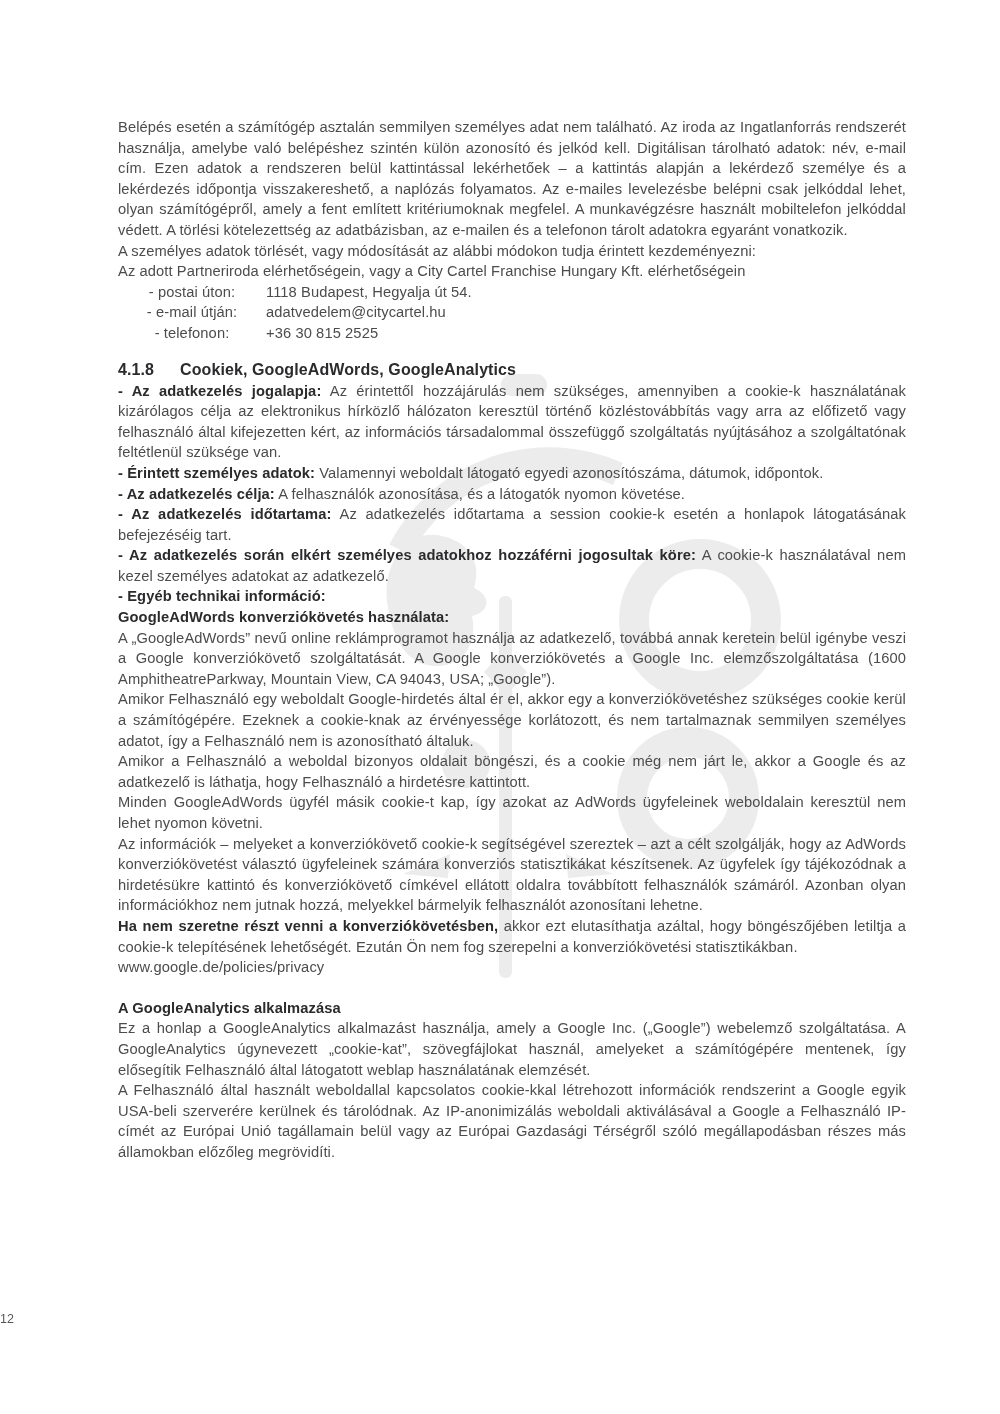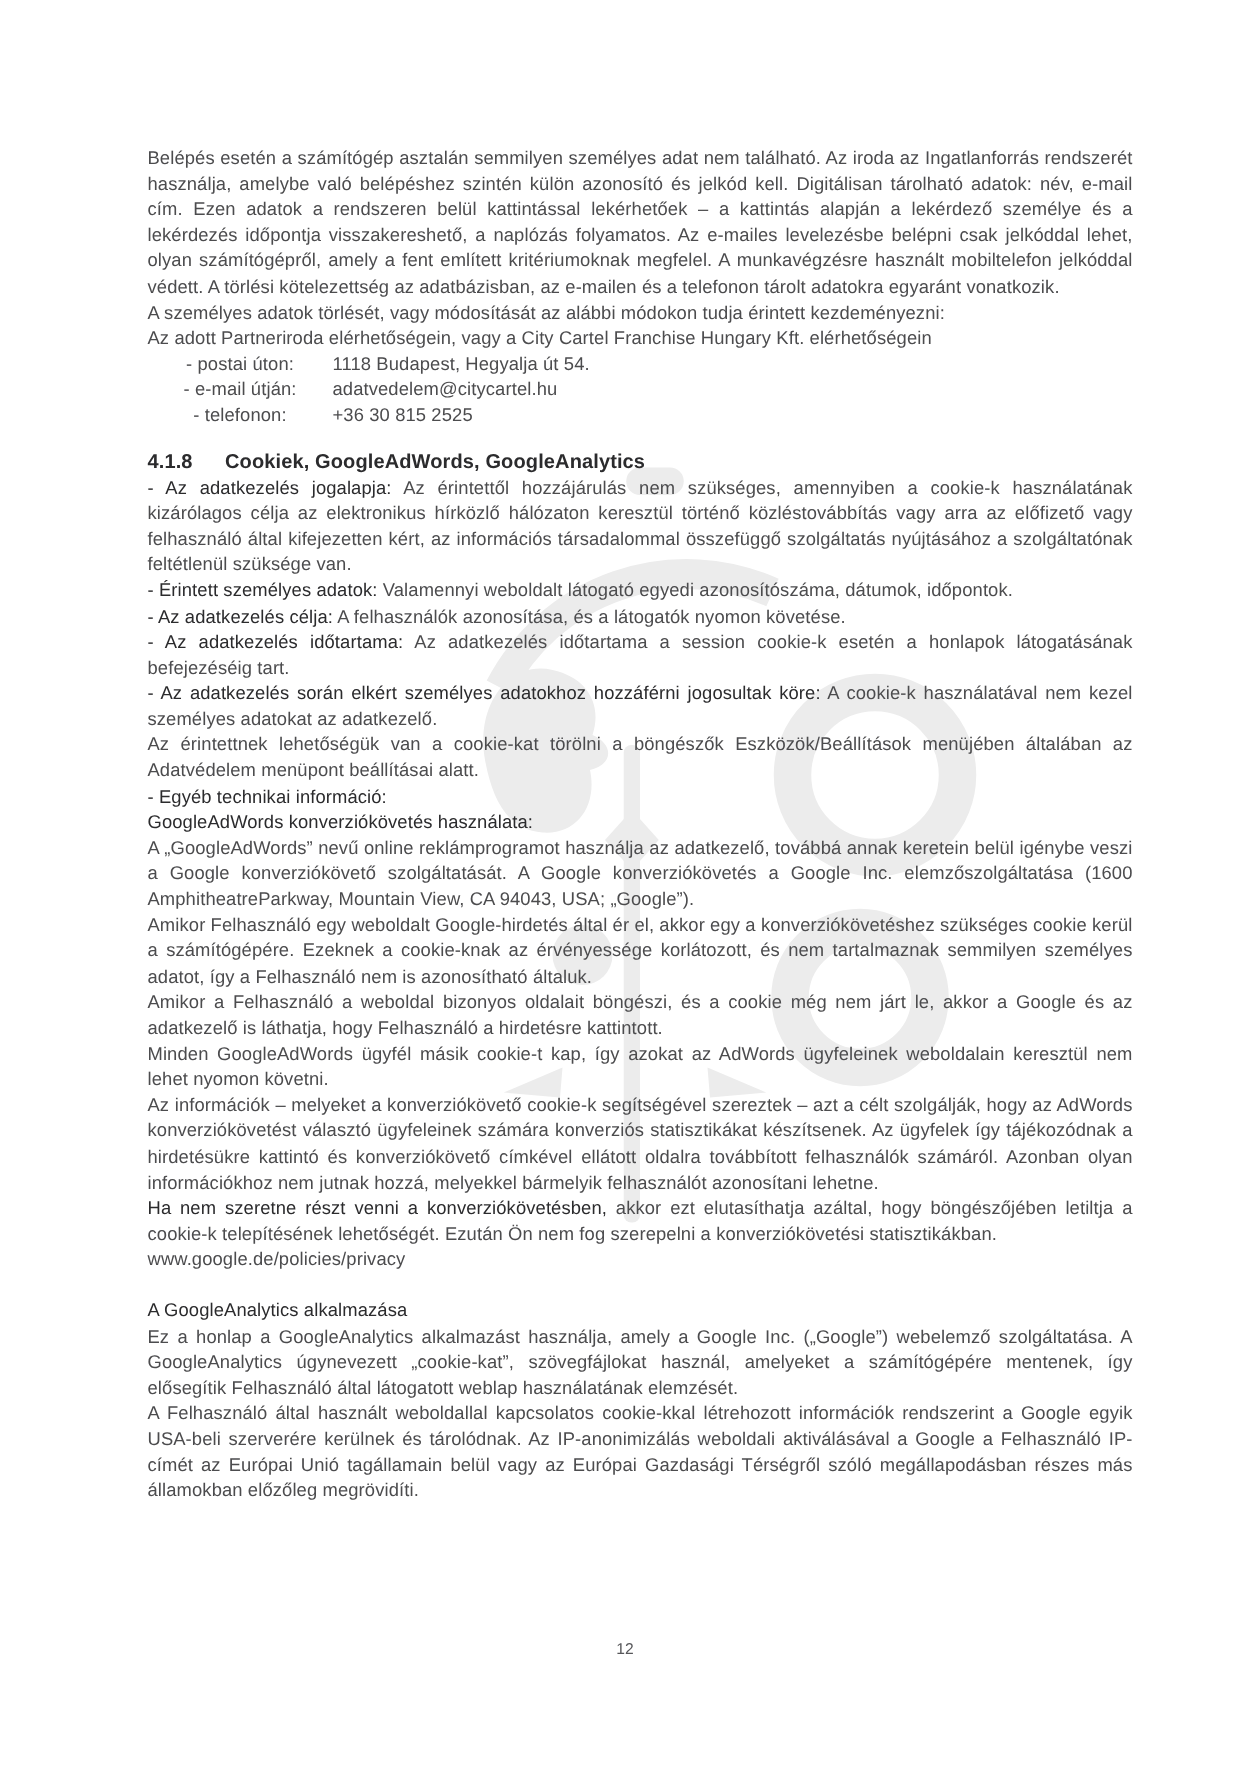--- a/index.html
+++ b/index.html
@@ -23,33 +23,33 @@
   .content{
     position:absolute;left:118px;top:117px;width:788px;
     z-index:1;
     color:var(--text);
     font-size:14.7px;
     line-height:20.6px;
     letter-spacing:0.1px;
   }
   .content p{margin:0;text-align:justify;}
   .content p.no-justify{text-align:left;}
-  .content b{color:var(--bold);font-weight:400;}
+  .content b{color:var(--bold);font-weight:700;}
   .contact-row{display:flex;text-align:center;}
   .contact-label{width:148px;flex:0 0 148px;}
   .section-heading{
     display:flex;font-weight:700;color:var(--bold);
     font-size:16px;line-height:22px;
   }
   .section-number{width:62px;flex:0 0 62px;}
   .subheading{font-weight:700;color:var(--bold);text-align:left;}
   .spacer{width:100%;}
   .page-number{
     position:absolute;left:0;top:1312px;width:100%;
-    text-align:center;font-size:12.5px;color:#57575a;z-index:1;
+    font-size:12.5px;color:#57575a;z-index:1;
   }
 </style>
 </head>
 <body>
 
 <svg class="watermark" viewBox="0 0 420 640" xmlns="http://www.w3.org/2000/svg" aria-hidden="true">
   <g fill="var(--wm)" stroke="none">
     <rect x="131" y="6" width="46" height="22" rx="11"></rect>
     <path d="M18,240 C10,195 38,160 72,168 C100,174 112,196 104,220 C122,228 120,244 102,248 C108,276 92,300 64,298 C36,296 24,272 18,240 Z"></path>
     <rect x="129" y="228" width="13" height="382" rx="6"></rect>
@@ -84,21 +84,20 @@
     <div class="spacer" style="height: 15px;"></div>
     <div class="section-heading">
       <span class="section-number">4.1.8</span>
       <span>Cookiek, GoogleAdWords, GoogleAnalytics</span>
     </div>
     <p><b>- Az adatkezelés jogalapja:</b><span> Az érintettől hozzájárulás nem szükséges, amennyiben a cookie-k használatának kizárólagos célja az elektronikus hírközlő hálózaton keresztül történő közléstovábbítás vagy arra az előfizető vagy felhasználó által kifejezetten kért, az információs társadalommal összefüggő szolgáltatás nyújtásához a szolgáltatónak feltétlenül szüksége van.</span></p>
     <p><b>- Érintett személyes adatok:</b><span> Valamennyi weboldalt látogató egyedi azonosítószáma, dátumok, időpontok.</span></p>
     <p><b>- Az adatkezelés célja:</b><span> A felhasználók azonosítása, és a látogatók nyomon követése.</span></p>
     <p><b>- Az adatkezelés időtartama:</b><span> Az adatkezelés időtartama a session cookie-k esetén a honlapok látogatásának befejezéséig tart.</span></p>
     <p><b>- Az adatkezelés során elkért személyes adatokhoz hozzáférni jogosultak köre:</b><span> A cookie-k használatával nem kezel személyes adatokat az adatkezelő.</span></p>
-    <p><span>Az érintettnek lehetőségük van a cookie-kat törölni a böngészők Eszközök/Beállítások menüjében általában az Adatvédelem menüpont beállításai alatt.</span></p>
     <p class="subheading"><b>- Egyéb technikai információ:</b></p>
     <p class="subheading"><b>GoogleAdWords konverziókövetés használata:</b></p>
     <p><span>A „GoogleAdWords” nevű online reklámprogramot használja az adatkezelő, továbbá annak keretein belül igénybe veszi a Google konverziókövető szolgáltatását. A Google konverziókövetés a Google Inc. elemzőszolgáltatása (1600 AmphitheatreParkway, Mountain View, CA 94043, USA; „Google”).</span></p>
     <p><span>Amikor Felhasználó egy weboldalt Google-hirdetés által ér el, akkor egy a konverziókövetéshez szükséges cookie kerül a számítógépére. Ezeknek a cookie-knak az érvényessége korlátozott, és nem tartalmaznak semmilyen személyes adatot, így a Felhasználó nem is azonosítható általuk.</span></p>
     <p><span>Amikor a Felhasználó a weboldal bizonyos oldalait böngészi, és a cookie még nem járt le, akkor a Google és az adatkezelő is láthatja, hogy Felhasználó a hirdetésre kattintott.</span></p>
     <p><span>Minden GoogleAdWords ügyfél másik cookie-t kap, így azokat az AdWords ügyfeleinek weboldalain keresztül nem lehet nyomon követni.</span></p>
     <p><span>Az információk – melyeket a konverziókövető cookie-k segítségével szereztek – azt a célt szolgálják, hogy az AdWords konverziókövetést választó ügyfeleinek számára konverziós statisztikákat készítsenek. Az ügyfelek így tájékozódnak a hirdetésükre kattintó és konverziókövető címkével ellátott oldalra továbbított felhasználók számáról. Azonban olyan információkhoz nem jutnak hozzá, melyekkel bármelyik felhasználót azonosítani lehetne.</span></p>
     <p><b>Ha nem szeretne részt venni a konverziókövetésben,</b><span> akkor ezt elutasíthatja azáltal, hogy böngészőjében letiltja a cookie-k telepítésének lehetőségét. Ezután Ön nem fog szerepelni a konverziókövetési statisztikákban.</span></p>
     <p class="no-justify"><span>www.google.de/policies/privacy</span></p>
     <div class="spacer" style="height: 20px;"></div>

